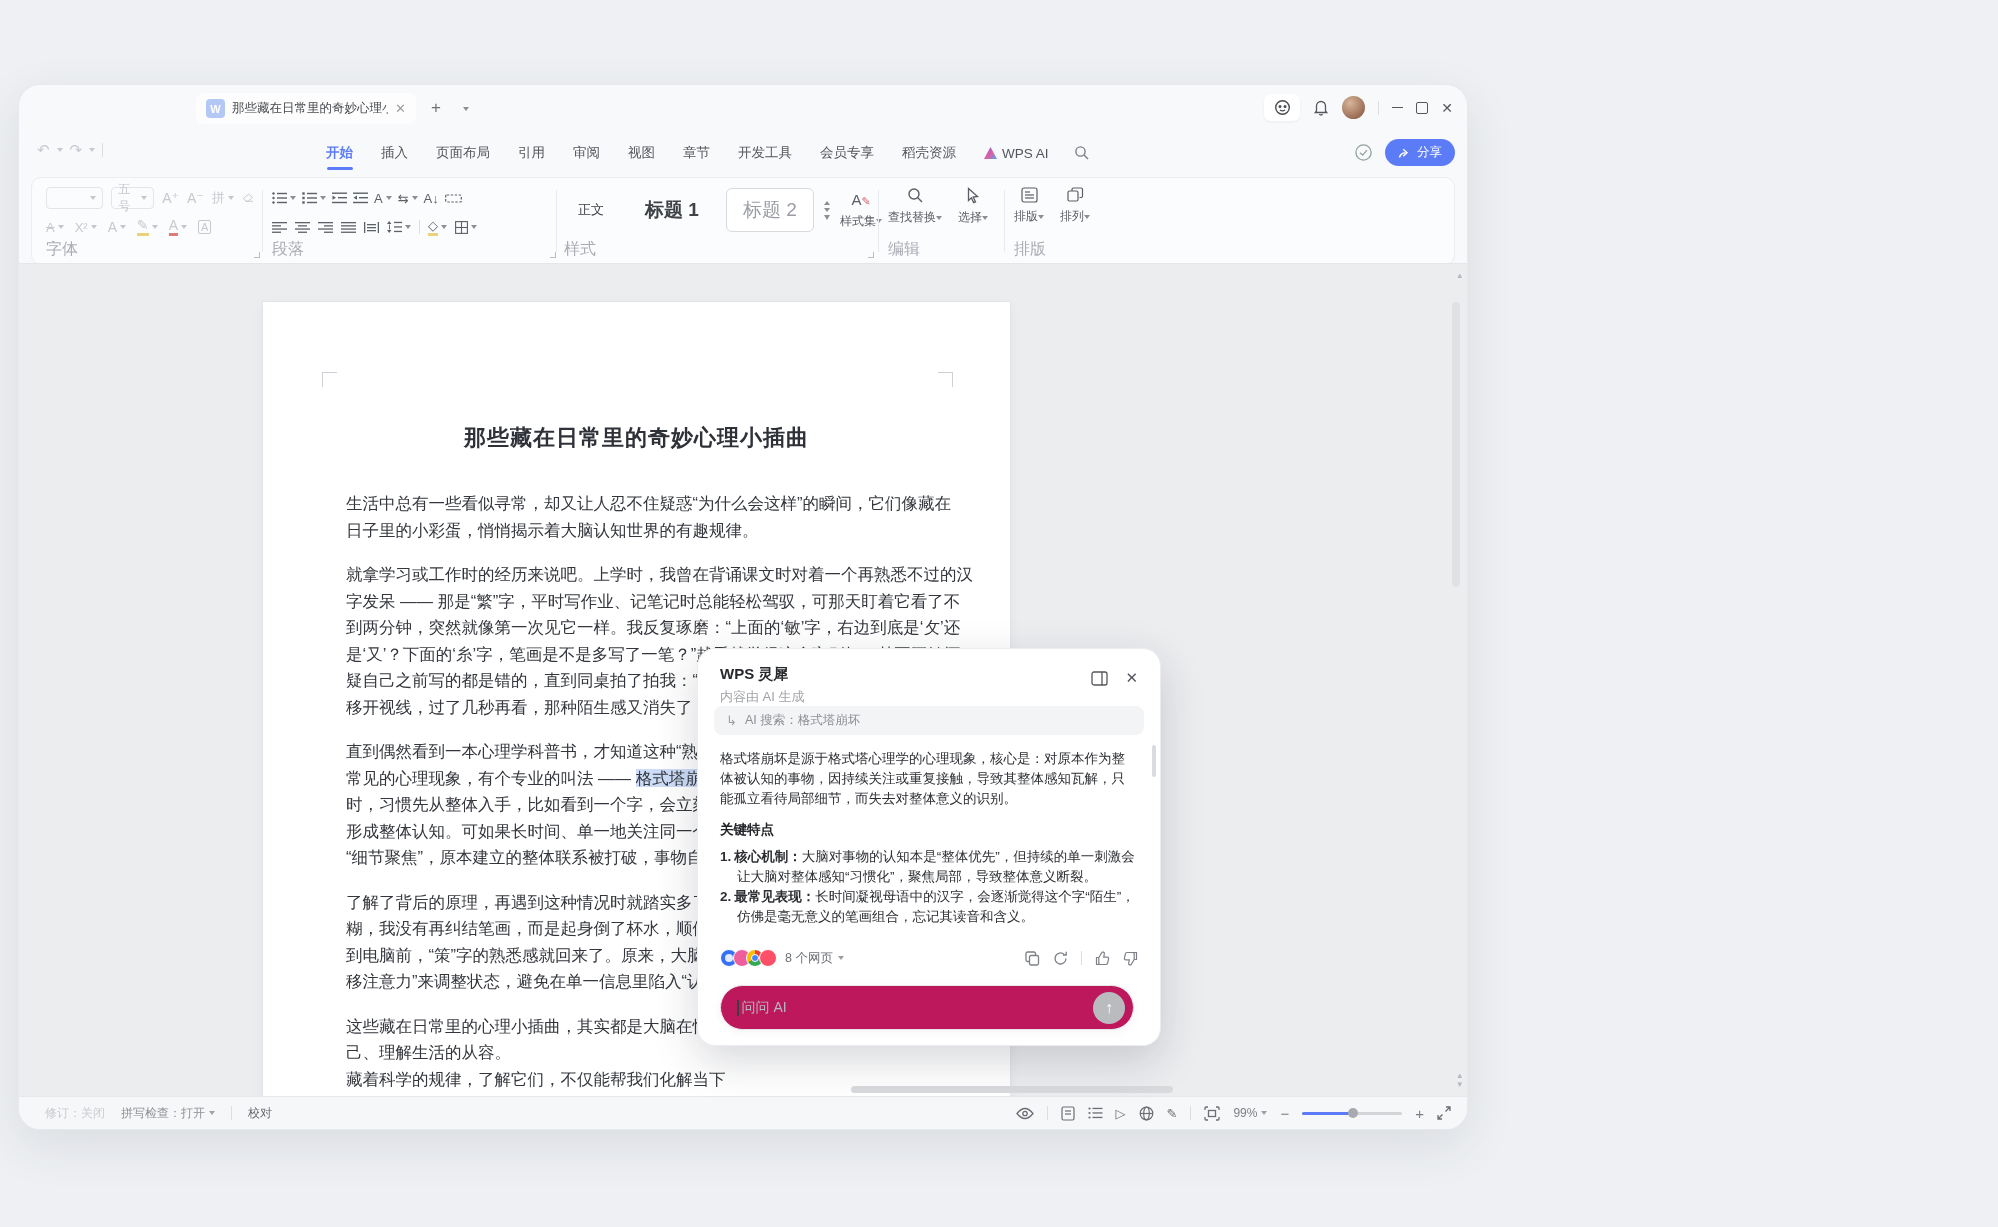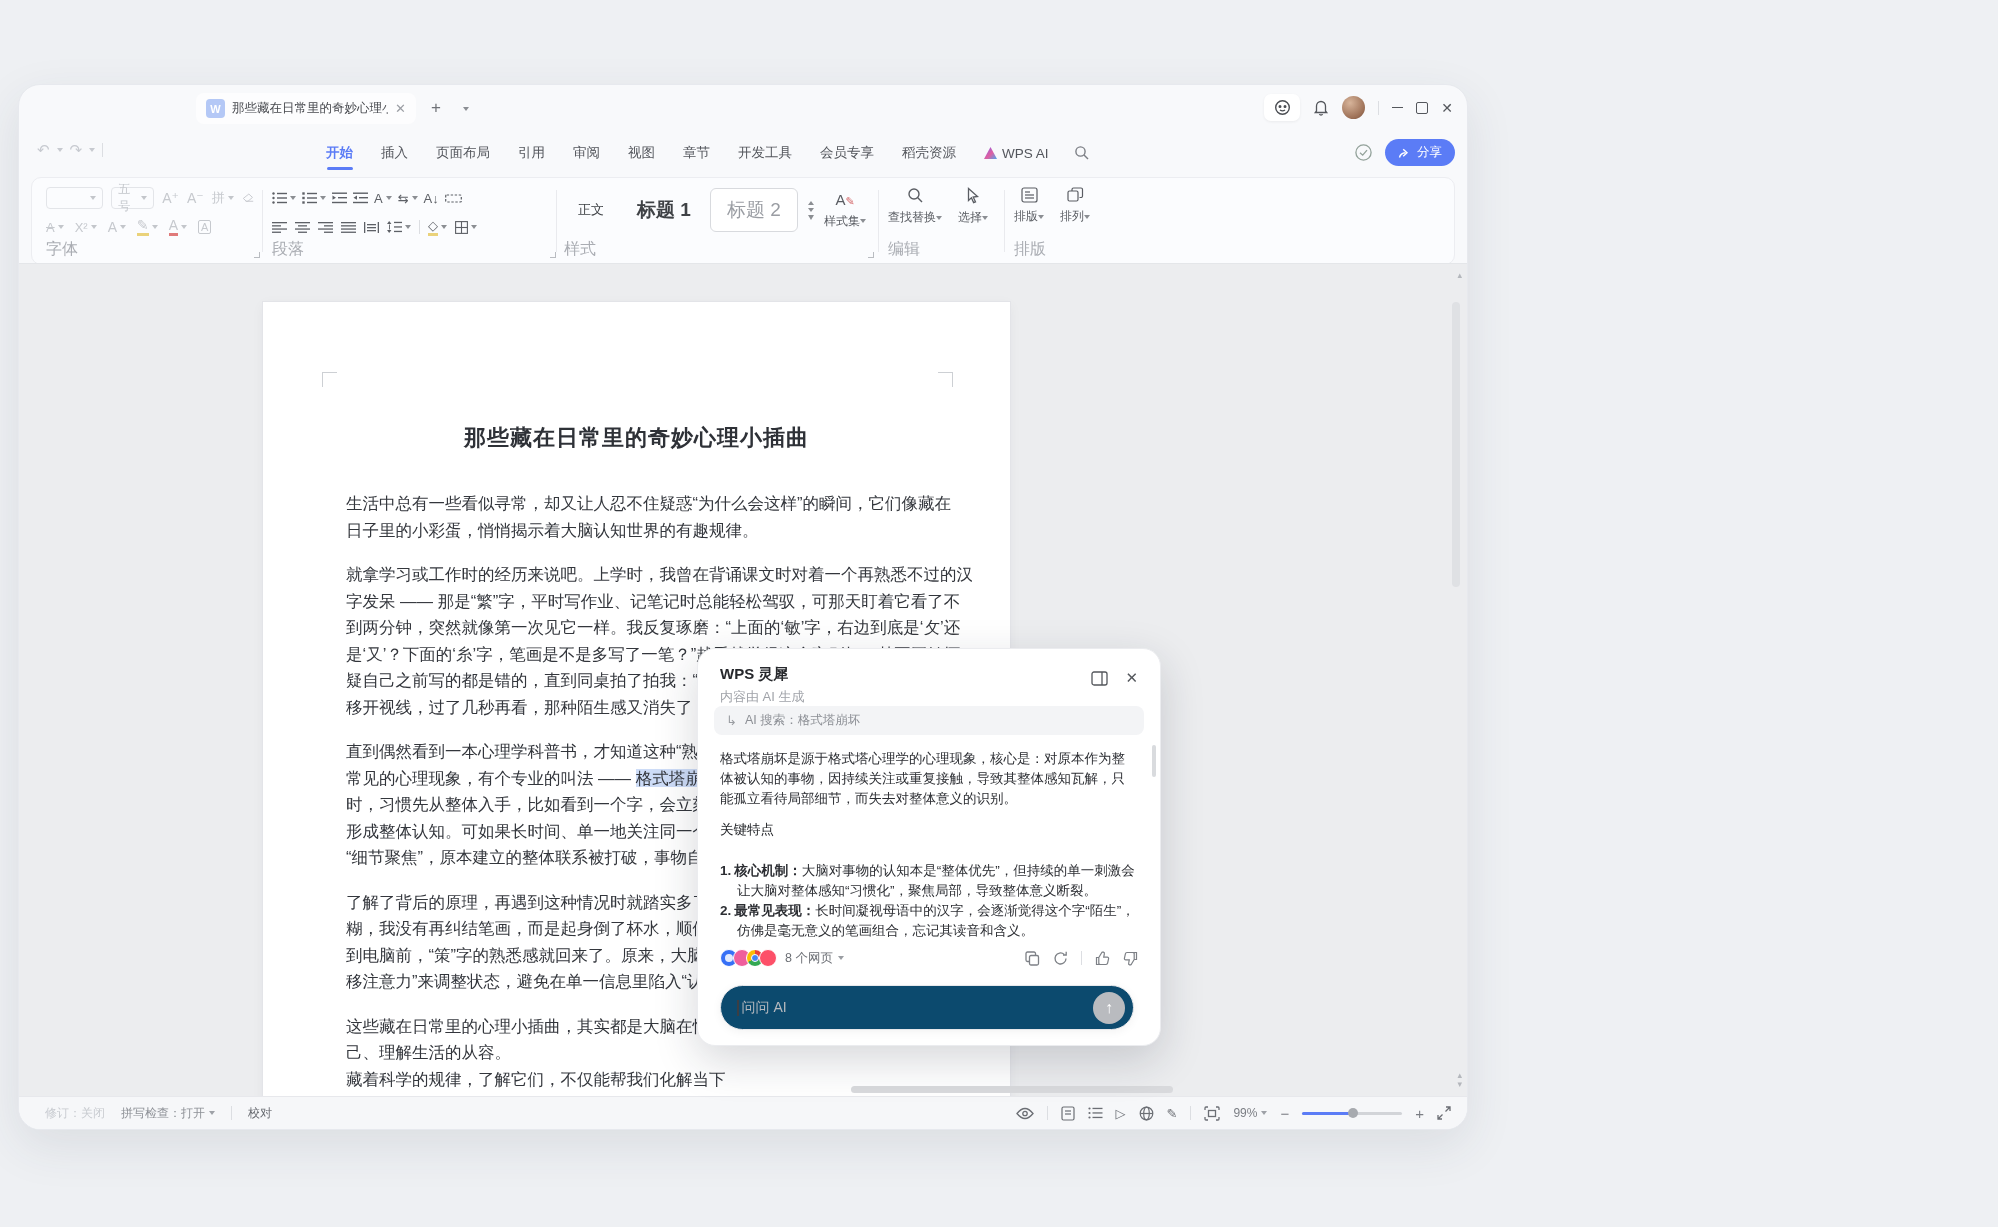--- a/index.html
+++ b/index.html
@@ -102,38 +102,38 @@
   
   .ai-panel{position:absolute;left:697px;top:648px;width:462px;height:396px;background:#fff;border-radius:18px;
             border:1px solid #ebecef;box-shadow:0 14px 44px rgba(30,35,50,.18);}
   .ai-head{position:absolute;left:22px;top:16px;right:22px;}
   .ai-title{font-size:15px;font-weight:bold;color:#26282c;}
   .ai-sub{font-size:13px;color:#a0a3a9;margin-top:4px;}
   .ai-head-icons{position:absolute;right:0;top:4px;display:flex;align-items:center;gap:17px;color:#54575c;}
   .ai-chip{position:absolute;left:16px;right:16px;top:57px;height:29px;background:#f3f4f6;border-radius:8px;
            display:flex;align-items:center;gap:8px;padding:0 12px;box-sizing:border-box;color:#8c8f95;font-size:12.5px;}
   .ai-body{position:absolute;left:22px;right:24px;top:100px;font-size:13.5px;line-height:20px;color:#2c2e33;}
-  .ai-h{font-weight:normal;margin-top:11px;margin-bottom:21px;color:#222428;}
+  .ai-h{font-weight:bold;margin-top:11px;margin-bottom:7px;color:#222428;}
   .kp{padding-left:17px;}
   .kp-num{margin-left:-17px;margin-right:3px;font-weight:bold;}
   .kp-lead{font-weight:bold;}
   .ai-sources{position:absolute;left:22px;right:22px;top:300px;display:flex;align-items:center;}
   .favstack{display:flex;align-items:center;}
   .fav{width:16px;height:16px;border-radius:50%;border:1.5px solid #fff;box-sizing:content-box;position:relative;}
   .fav+.fav{margin-left:-5px;}
   .fav.baidu{background:#3670f6;}
   .fav.baidu::after{content:"";position:absolute;left:4px;top:4px;width:8px;height:8px;border-radius:50%;background:rgba(255,255,255,.85);}
   .fav.pink{background:#ef5e9c;}
   .fav.chrome{background:conic-gradient(#ea4335 0 33%,#34a853 33% 66%,#fbbc05 66% 100%);}
   .fav.chrome::after{content:"";position:absolute;left:4px;top:4px;width:8px;height:8px;border-radius:50%;background:#4285f4;border:1.5px solid #fff;box-sizing:border-box;}
   .fav.red{background:#fd5068;}
   .src-label{margin-left:8px;font-size:12.5px;color:#6c6f75;display:flex;align-items:center;gap:5px;}
   .ai-actions{margin-left:auto;display:flex;align-items:center;gap:13px;color:#7d8086;}
   .ai-input{position:absolute;left:22px;right:26px;top:336px;height:45px;border:1px solid #e7e8eb;border-radius:23px;
-            background:#0c4a6e;box-shadow:0 2px 10px rgba(0,0,0,.05);display:flex;align-items:center;padding:0 8px 0 16px;box-sizing:border-box;}
+            background:#be185d;box-shadow:0 2px 10px rgba(0,0,0,.05);display:flex;align-items:center;padding:0 8px 0 16px;box-sizing:border-box;}
   .caret{width:1.5px;height:16px;background:#3b3e44;margin-right:3px;}
   .ai-ph{color:#b6b9be;font-size:14px;flex:1;}
   .send-btn{width:32px;height:32px;border-radius:50%;background:#b9bbbf;color:#fff;display:flex;align-items:center;
             justify-content:center;font-size:16px;}
   .ai-sb{position:absolute;right:4px;top:96px;width:4px;height:32px;border-radius:2px;background:#d9dbde;}
 </style>
 </head>
 <body>
 
 <div class="stage">
@@ -392,21 +392,21 @@
             <span class="dd"></span>
             </span>
         </div>
         <div class="rlabel">段落</div>
         <span class="expander" style="right:-8px;"></span>
       </div>
       <span class="rsep" style="left:524px;"></span>
 
       <div class="rgroup" style="left:532px;width:306px;">
         <div style="display:flex;align-items:center;gap:10px;height:50px;">
-          <span class="style-gallery" style="display:flex;align-items:center;gap:4px;">
+          <span class="style-gallery" style="display:flex;align-items:center;gap:12px;">
               <span class="style-item si0">正文</span>
               <span class="style-item si1">标题 1</span>
               <span class="style-item si2">标题 2</span>
             </span>
           <span class="gal-arrows">
             <span class="dd" style="transform:rotate(180deg);"></span>
             <span class="dd"></span>
             <span class="dd" style="border-top-width:5px;"></span>
           </span>
           <span class="vbtn">

